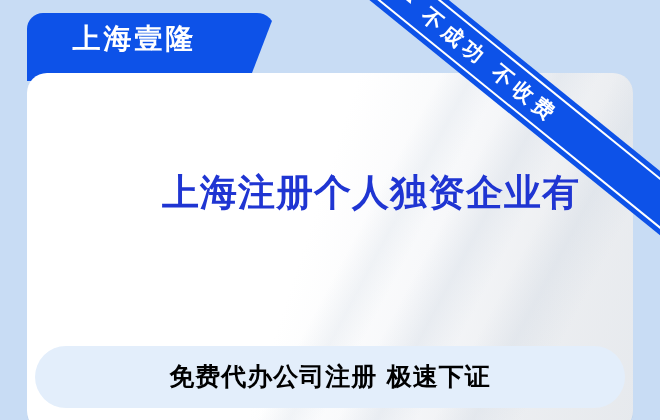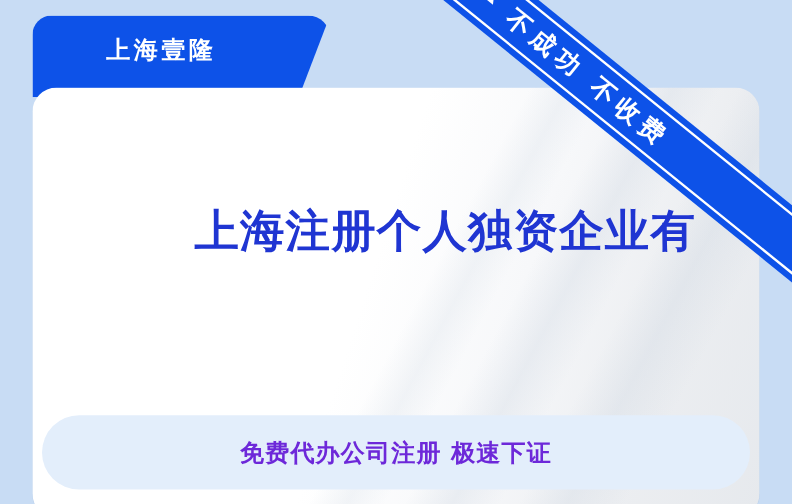--- a/index.html
+++ b/index.html
@@ -36,25 +36,26 @@
     clip-path: polygon(0 0, 100% 0, 89.5% 100%, 0 100%);
     z-index: 3;
   }
   #brand-tab-label {
     position: absolute;
     left: 0;
     top: 12px;
     width: 215px;
     text-align: center;
     color: #ffffff;
-    font-size: 20px;
+    font-size: 28px;
     font-weight: 700;
     letter-spacing: 3px;
     line-height: 32px;
     white-space: nowrap;
+    font-family: Liberation Mono, monospace;
   }
 
   
   #card {
     position: absolute;
     left: 27px;
     top: 73px;
     width: 606px;
     height: 360px;
     background:
@@ -109,22 +110,22 @@
     z-index: 6;
   }
   #cta-pill-label {
     position: absolute;
     left: 0;
     top: 0;
     width: 590px;
     height: 62px;
     line-height: 62px;
     text-align: center;
-    color: #6d28d9;
-    font-size: 20px;
+    color: #000000;
+    font-size: 25px;
     font-weight: 700;
     letter-spacing: 1px;
     white-space: nowrap;
   }
 
   
   #ribbon {
     position: absolute;
     left: 392px;
     top: -46px;

